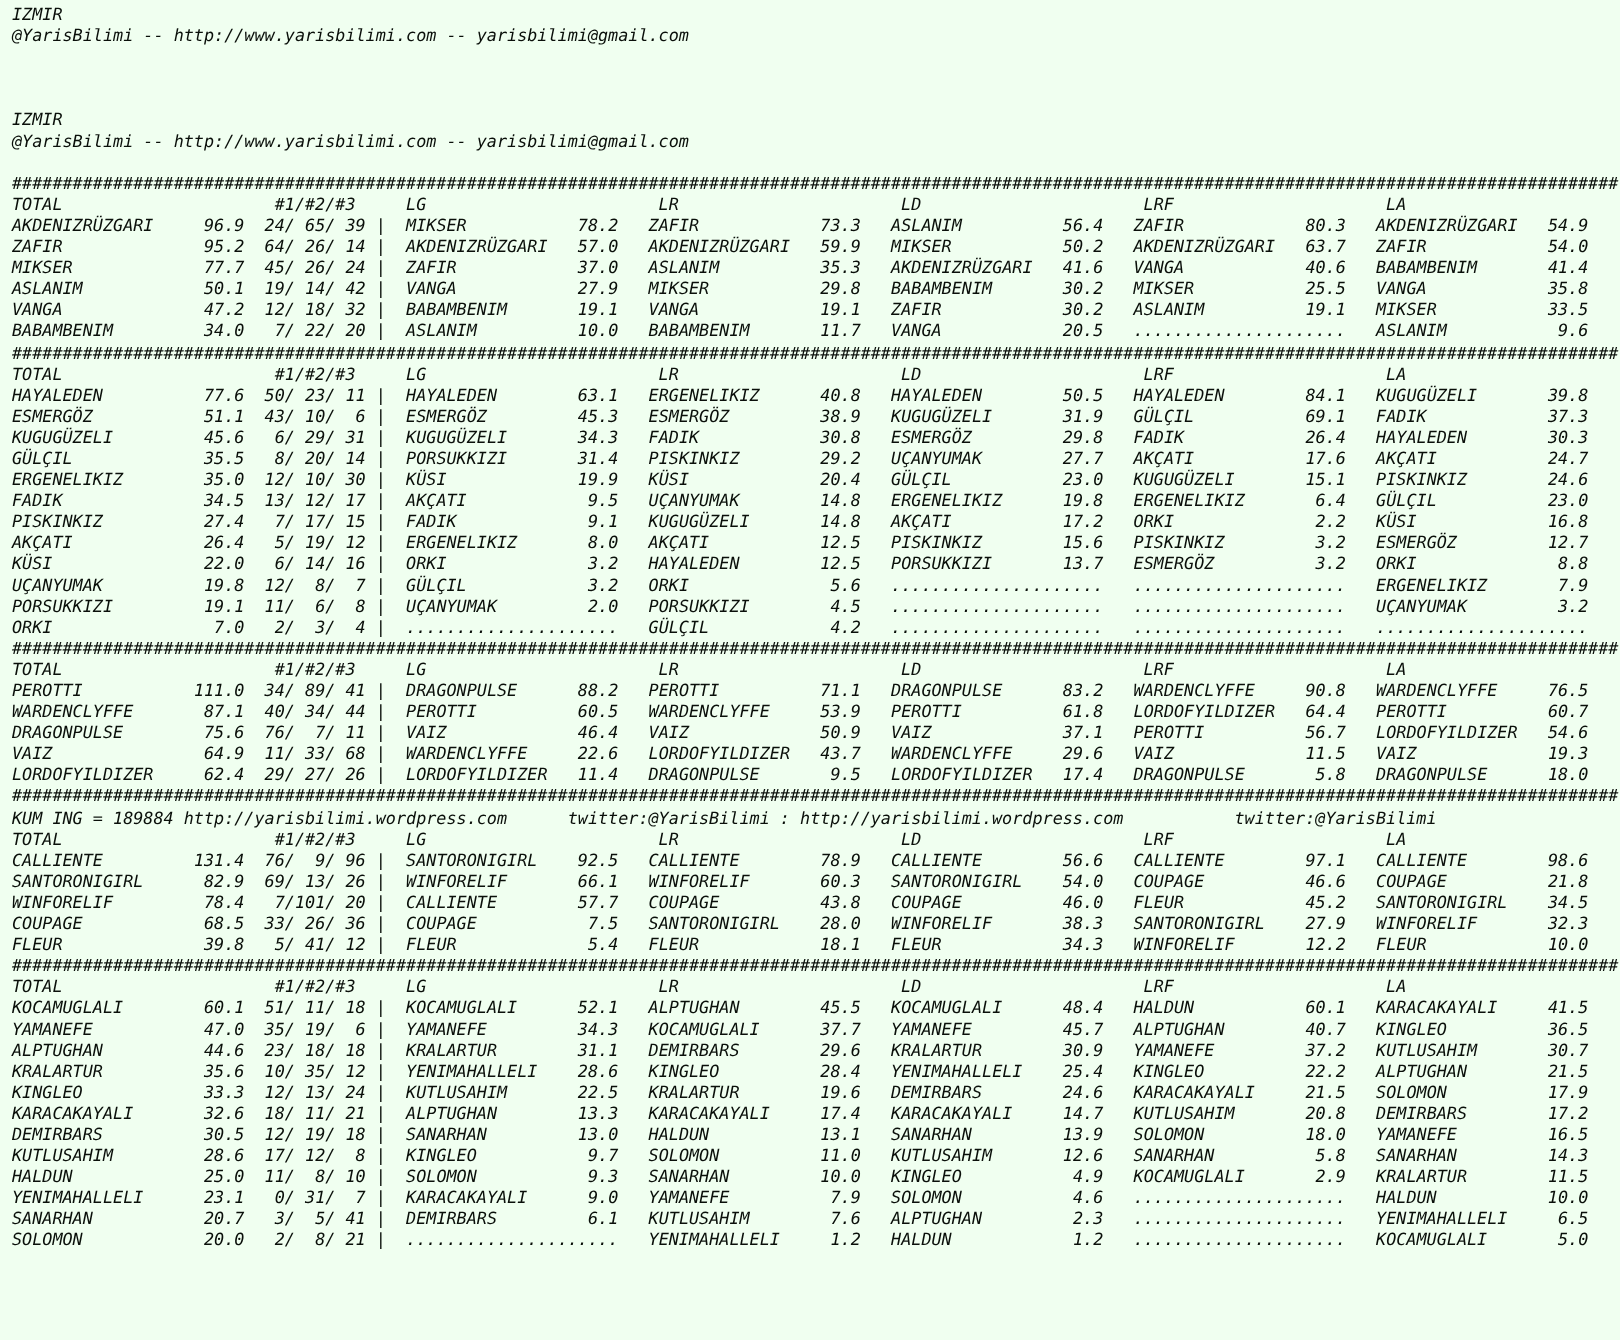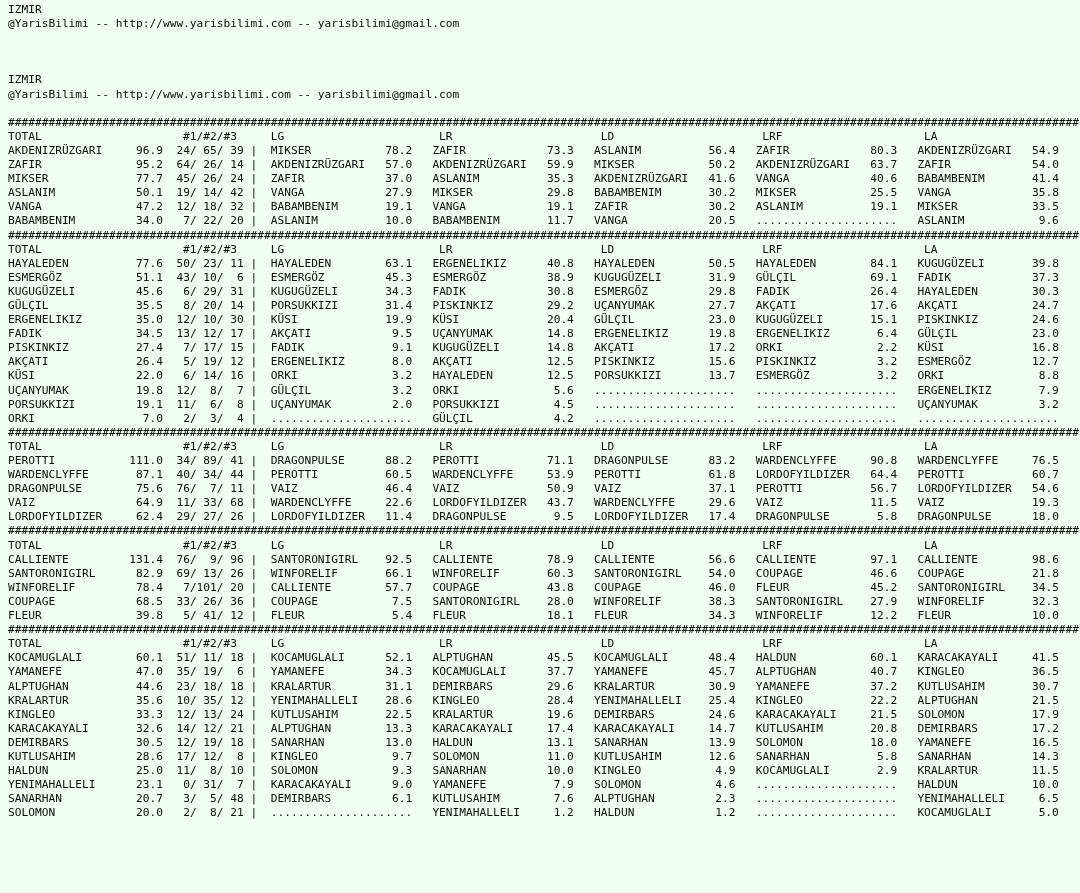--- a/index.html
+++ b/index.html
@@ -11,20 +11,21 @@
     height: 893px;
     overflow: hidden;
     background: #f0fff0;
     color: #0a0f0a;
     font-family: "DejaVu Sans Mono", "Liberation Mono", monospace;
     font-size: 11.2px;
     line-height: 14.1px;
   }
   #report {
     padding: 3px 0 0 8px;
+    font-style: italic;
   }
   .line {
     height: 14.1px;
     white-space: pre;
   }
   .line span { white-space: pre; }
 </style>
 </head>
 <body style="background: rgb(240, 255, 240); color: rgb(10, 15, 10);">
 
@@ -61,34 +62,35 @@
       <div class="line"><span>PORSUKKIZI       </span><span>  19.1</span><span>  11/  6/  8</span><span> |  </span><span>UÇANYUMAK        </span><span> 2.0   </span><span>PORSUKKIZI       </span><span> 4.5   </span><span>.....................   </span><span>.....................   </span><span>UÇANYUMAK        </span><span> 3.2   </span></div>
       <div class="line"><span>ORKI             </span><span>   7.0</span><span>   2/  3/  4</span><span> |  </span><span>.....................   </span><span>GÜLÇIL           </span><span> 4.2   </span><span>.....................   </span><span>.....................   </span><span>.....................   </span></div>
       <div class="line">###############################################################################################################################################################</div>
       <div class="line">TOTAL                     #1/#2/#3     LG                       LR                      LD                      LRF                     LA</div>
       <div class="line"><span>PEROTTI          </span><span> 111.0</span><span>  34/ 89/ 41</span><span> |  </span><span>DRAGONPULSE      </span><span>88.2   </span><span>PEROTTI          </span><span>71.1   </span><span>DRAGONPULSE      </span><span>83.2   </span><span>WARDENCLYFFE     </span><span>90.8   </span><span>WARDENCLYFFE     </span><span>76.5   </span></div>
       <div class="line"><span>WARDENCLYFFE     </span><span>  87.1</span><span>  40/ 34/ 44</span><span> |  </span><span>PEROTTI          </span><span>60.5   </span><span>WARDENCLYFFE     </span><span>53.9   </span><span>PEROTTI          </span><span>61.8   </span><span>LORDOFYILDIZER   </span><span>64.4   </span><span>PEROTTI          </span><span>60.7   </span></div>
       <div class="line"><span>DRAGONPULSE      </span><span>  75.6</span><span>  76/  7/ 11</span><span> |  </span><span>VAIZ             </span><span>46.4   </span><span>VAIZ             </span><span>50.9   </span><span>VAIZ             </span><span>37.1   </span><span>PEROTTI          </span><span>56.7   </span><span>LORDOFYILDIZER   </span><span>54.6   </span></div>
       <div class="line"><span>VAIZ             </span><span>  64.9</span><span>  11/ 33/ 68</span><span> |  </span><span>WARDENCLYFFE     </span><span>22.6   </span><span>LORDOFYILDIZER   </span><span>43.7   </span><span>WARDENCLYFFE     </span><span>29.6   </span><span>VAIZ             </span><span>11.5   </span><span>VAIZ             </span><span>19.3   </span></div>
       <div class="line"><span>LORDOFYILDIZER   </span><span>  62.4</span><span>  29/ 27/ 26</span><span> |  </span><span>LORDOFYILDIZER   </span><span>11.4   </span><span>DRAGONPULSE      </span><span> 9.5   </span><span>LORDOFYILDIZER   </span><span>17.4   </span><span>DRAGONPULSE      </span><span> 5.8   </span><span>DRAGONPULSE      </span><span>18.0   </span></div>
       <div class="line">###############################################################################################################################################################</div>
+      <div class="line">KUM ING = 189884 http://yarisbilimi.wordpress.com      twitter:@YarisBilimi : http://yarisbilimi.wordpress.com           twitter:@YarisBilimi</div>
       <div class="line">TOTAL                     #1/#2/#3     LG                       LR                      LD                      LRF                     LA</div>
       <div class="line"><span>CALLIENTE        </span><span> 131.4</span><span>  76/  9/ 96</span><span> |  </span><span>SANTORONIGIRL    </span><span>92.5   </span><span>CALLIENTE        </span><span>78.9   </span><span>CALLIENTE        </span><span>56.6   </span><span>CALLIENTE        </span><span>97.1   </span><span>CALLIENTE        </span><span>98.6   </span></div>
       <div class="line"><span>SANTORONIGIRL    </span><span>  82.9</span><span>  69/ 13/ 26</span><span> |  </span><span>WINFORELIF       </span><span>66.1   </span><span>WINFORELIF       </span><span>60.3   </span><span>SANTORONIGIRL    </span><span>54.0   </span><span>COUPAGE          </span><span>46.6   </span><span>COUPAGE          </span><span>21.8   </span></div>
       <div class="line"><span>WINFORELIF       </span><span>  78.4</span><span>   7/101/ 20</span><span> |  </span><span>CALLIENTE        </span><span>57.7   </span><span>COUPAGE          </span><span>43.8   </span><span>COUPAGE          </span><span>46.0   </span><span>FLEUR            </span><span>45.2   </span><span>SANTORONIGIRL    </span><span>34.5   </span></div>
       <div class="line"><span>COUPAGE          </span><span>  68.5</span><span>  33/ 26/ 36</span><span> |  </span><span>COUPAGE          </span><span> 7.5   </span><span>SANTORONIGIRL    </span><span>28.0   </span><span>WINFORELIF       </span><span>38.3   </span><span>SANTORONIGIRL    </span><span>27.9   </span><span>WINFORELIF       </span><span>32.3   </span></div>
       <div class="line"><span>FLEUR            </span><span>  39.8</span><span>   5/ 41/ 12</span><span> |  </span><span>FLEUR            </span><span> 5.4   </span><span>FLEUR            </span><span>18.1   </span><span>FLEUR            </span><span>34.3   </span><span>WINFORELIF       </span><span>12.2   </span><span>FLEUR            </span><span>10.0   </span></div>
       <div class="line">###############################################################################################################################################################</div>
       <div class="line">TOTAL                     #1/#2/#3     LG                       LR                      LD                      LRF                     LA</div>
       <div class="line"><span>KOCAMUGLALI      </span><span>  60.1</span><span>  51/ 11/ 18</span><span> |  </span><span>KOCAMUGLALI      </span><span>52.1   </span><span>ALPTUGHAN        </span><span>45.5   </span><span>KOCAMUGLALI      </span><span>48.4   </span><span>HALDUN           </span><span>60.1   </span><span>KARACAKAYALI     </span><span>41.5   </span></div>
       <div class="line"><span>YAMANEFE         </span><span>  47.0</span><span>  35/ 19/  6</span><span> |  </span><span>YAMANEFE         </span><span>34.3   </span><span>KOCAMUGLALI      </span><span>37.7   </span><span>YAMANEFE         </span><span>45.7   </span><span>ALPTUGHAN        </span><span>40.7   </span><span>KINGLEO          </span><span>36.5   </span></div>
       <div class="line"><span>ALPTUGHAN        </span><span>  44.6</span><span>  23/ 18/ 18</span><span> |  </span><span>KRALARTUR        </span><span>31.1   </span><span>DEMIRBARS        </span><span>29.6   </span><span>KRALARTUR        </span><span>30.9   </span><span>YAMANEFE         </span><span>37.2   </span><span>KUTLUSAHIM       </span><span>30.7   </span></div>
       <div class="line"><span>KRALARTUR        </span><span>  35.6</span><span>  10/ 35/ 12</span><span> |  </span><span>YENIMAHALLELI    </span><span>28.6   </span><span>KINGLEO          </span><span>28.4   </span><span>YENIMAHALLELI    </span><span>25.4   </span><span>KINGLEO          </span><span>22.2   </span><span>ALPTUGHAN        </span><span>21.5   </span></div>
       <div class="line"><span>KINGLEO          </span><span>  33.3</span><span>  12/ 13/ 24</span><span> |  </span><span>KUTLUSAHIM       </span><span>22.5   </span><span>KRALARTUR        </span><span>19.6   </span><span>DEMIRBARS        </span><span>24.6   </span><span>KARACAKAYALI     </span><span>21.5   </span><span>SOLOMON          </span><span>17.9   </span></div>
-      <div class="line"><span>KARACAKAYALI     </span><span>  32.6</span><span>  14/ 12/ 21</span><span> |  </span><span>ALPTUGHAN        </span><span>13.3   </span><span>KARACAKAYALI     </span><span>17.4   </span><span>KARACAKAYALI     </span><span>14.7   </span><span>KUTLUSAHIM       </span><span>20.8   </span><span>DEMIRBARS        </span><span>17.2   </span></div>
+      <div class="line"><span>KARACAKAYALI     </span><span>  32.6</span><span>  18/ 11/ 21</span><span> |  </span><span>ALPTUGHAN        </span><span>13.3   </span><span>KARACAKAYALI     </span><span>17.4   </span><span>KARACAKAYALI     </span><span>14.7   </span><span>KUTLUSAHIM       </span><span>20.8   </span><span>DEMIRBARS        </span><span>17.2   </span></div>
       <div class="line"><span>DEMIRBARS        </span><span>  30.5</span><span>  12/ 19/ 18</span><span> |  </span><span>SANARHAN         </span><span>13.0   </span><span>HALDUN           </span><span>13.1   </span><span>SANARHAN         </span><span>13.9   </span><span>SOLOMON          </span><span>18.0   </span><span>YAMANEFE         </span><span>16.5   </span></div>
       <div class="line"><span>KUTLUSAHIM       </span><span>  28.6</span><span>  17/ 12/  8</span><span> |  </span><span>KINGLEO          </span><span> 9.7   </span><span>SOLOMON          </span><span>11.0   </span><span>KUTLUSAHIM       </span><span>12.6   </span><span>SANARHAN         </span><span> 5.8   </span><span>SANARHAN         </span><span>14.3   </span></div>
       <div class="line"><span>HALDUN           </span><span>  25.0</span><span>  11/  8/ 10</span><span> |  </span><span>SOLOMON          </span><span> 9.3   </span><span>SANARHAN         </span><span>10.0   </span><span>KINGLEO          </span><span> 4.9   </span><span>KOCAMUGLALI      </span><span> 2.9   </span><span>KRALARTUR        </span><span>11.5   </span></div>
       <div class="line"><span>YENIMAHALLELI    </span><span>  23.1</span><span>   0/ 31/  7</span><span> |  </span><span>KARACAKAYALI     </span><span> 9.0   </span><span>YAMANEFE         </span><span> 7.9   </span><span>SOLOMON          </span><span> 4.6   </span><span>.....................   </span><span>HALDUN           </span><span>10.0   </span></div>
-      <div class="line"><span>SANARHAN         </span><span>  20.7</span><span>   3/  5/ 48</span><span> |  </span><span>DEMIRBARS        </span><span> 6.1   </span><span>KUTLUSAHIM       </span><span> 7.6   </span><span>ALPTUGHAN        </span><span> 2.3   </span><span>.....................   </span><span>YENIMAHALLELI    </span><span> 6.5   </span></div>
+      <div class="line"><span>SANARHAN         </span><span>  20.7</span><span>   3/  5/ 41</span><span> |  </span><span>DEMIRBARS        </span><span> 6.1   </span><span>KUTLUSAHIM       </span><span> 7.6   </span><span>ALPTUGHAN        </span><span> 2.3   </span><span>.....................   </span><span>YENIMAHALLELI    </span><span> 6.5   </span></div>
       <div class="line"><span>SOLOMON          </span><span>  20.0</span><span>   2/  8/ 21</span><span> |  </span><span>.....................   </span><span>YENIMAHALLELI    </span><span> 1.2   </span><span>HALDUN           </span><span> 1.2   </span><span>.....................   </span><span>KOCAMUGLALI      </span><span> 5.0   </span></div>
     </div>
 </div>
 
 </body></html>

